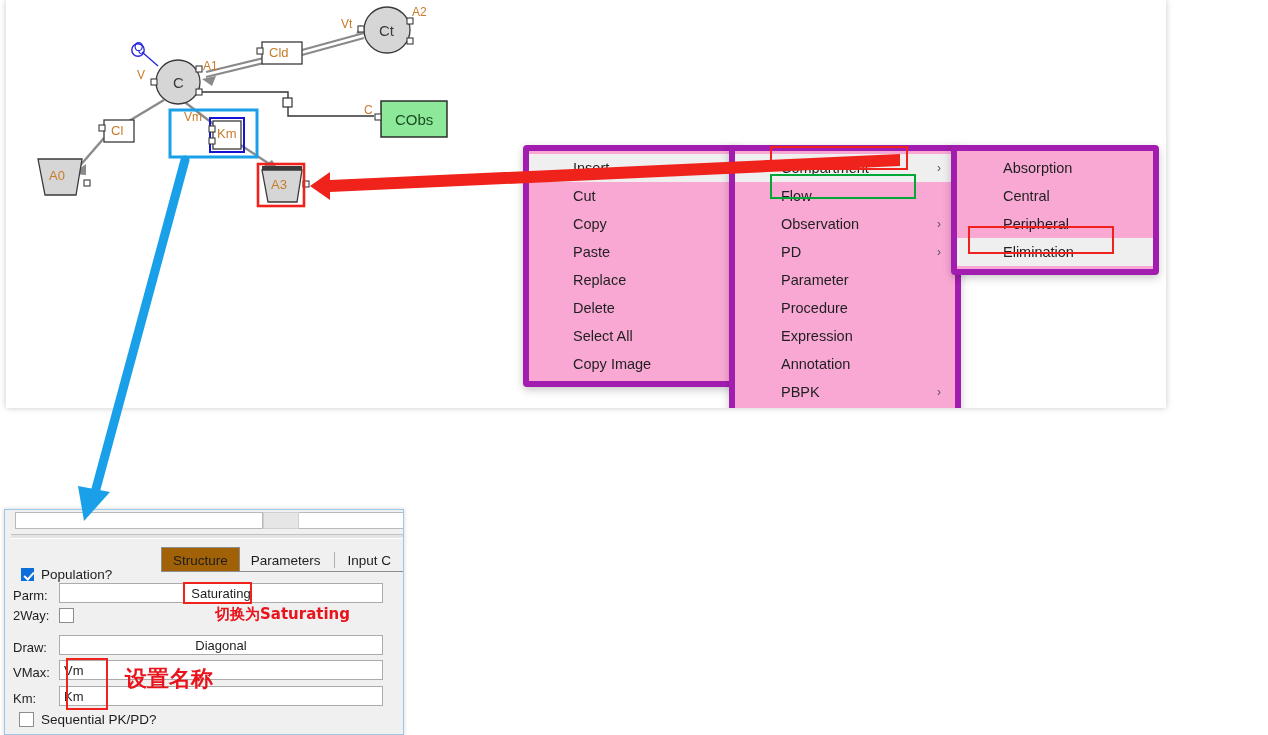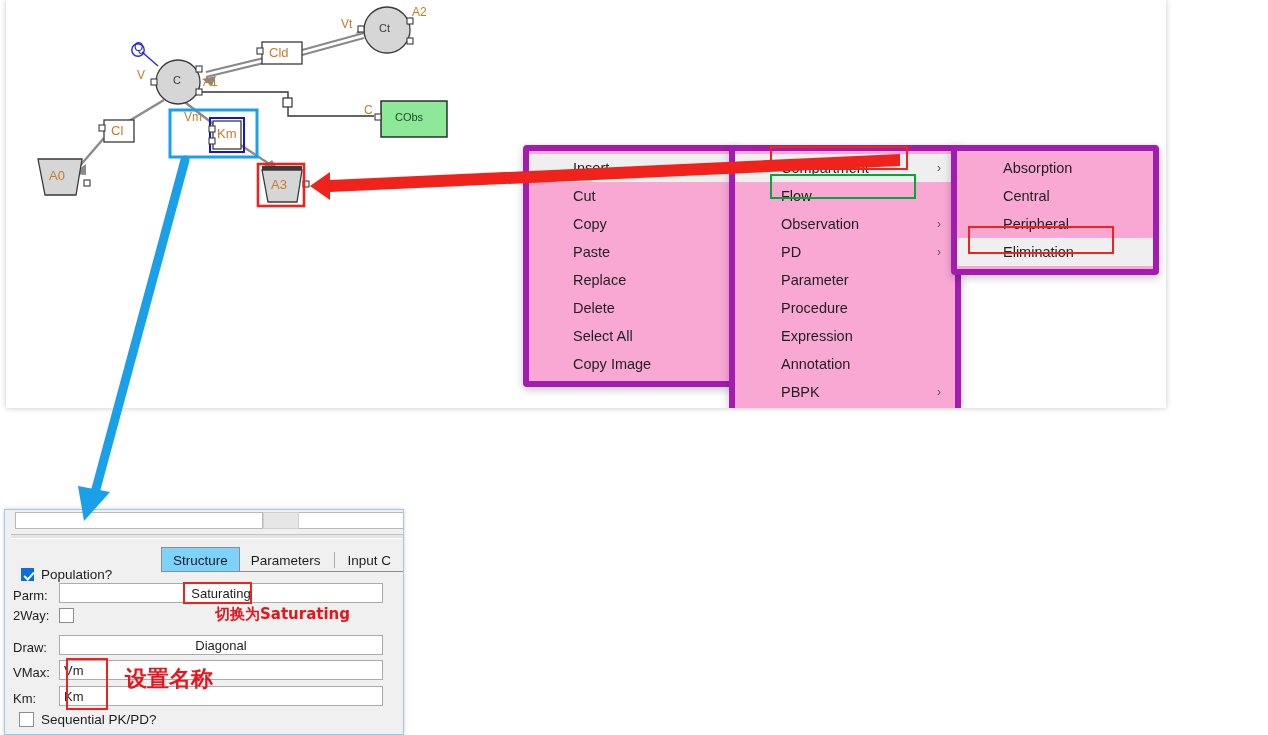--- a/index.html
+++ b/index.html
@@ -14,21 +14,21 @@
   #canvas{
     position:absolute;left:6px;top:0;width:1160px;height:408px;
     background:#fff;
     box-shadow:0 0 6px rgba(0,0,0,.22);
     overflow:hidden;
   }
   #canvas-svg{position:absolute;left:0;top:0;width:1160px;height:408px;}
 
   
   .node-label{
-    position:absolute;font-size:11px;color:#3a3a3a;
+    position:absolute;font-size:15px;color:#3a3a3a;
     font-family:"Liberation Sans","DejaVu Sans",sans-serif;
     pointer-events:none;white-space:nowrap;
   }
   .port-label{
     position:absolute;font-size:12px;color:#c87a2a;
     font-family:"Liberation Sans","DejaVu Sans",sans-serif;
     white-space:nowrap;
   }
   .box-label{
     position:absolute;font-size:13px;color:#c87a2a;white-space:nowrap;
@@ -84,21 +84,21 @@
     content:"";position:absolute;left:3.5px;top:0.5px;width:4px;height:8px;
     border:solid #fff;border-width:0 2px 2px 0;transform:rotate(42deg);
   }
 
   
   #tabs{position:absolute;left:150px;top:7px;height:25px;display:flex;align-items:flex-end;}
   .tab{
     height:23px;line-height:23px;padding:0 11px;font-size:13.5px;color:#1d1d1d;
     background:#f0f0f0;box-sizing:border-box;white-space:nowrap;
   }
-  .tab.active{background:#7dd3fc;border:1px solid #8d8d8d;border-bottom:none;height:25px;line-height:25px;}
+  .tab.active{background:#a16207;border:1px solid #8d8d8d;border-bottom:none;height:25px;line-height:25px;}
   .tab-div{width:1px;height:16px;background:#b0b0b0;align-self:center;margin:0 2px;}
   #tabline{position:absolute;left:150px;top:31px;width:250px;height:1px;background:#8d8d8d;}
 
   .frow{position:absolute;left:0;display:flex;align-items:flex-end;}
   .flabel{width:48px;font-size:13px;color:#1d1d1d;text-align:left;padding-left:2px;box-sizing:border-box;}
   .fctl{
     height:20px;line-height:19px;box-sizing:border-box;
     background:#fff;border:1px solid #ababab;font-size:13px;color:#1d1d1d;
   }
   .fctl.center{text-align:center;}
@@ -191,21 +191,21 @@
   <div class="node-label" style="left:373px;top:22px;">Ct</div>
   <div class="box-label" style="left:263px;top:45px;">Cld</div>
   <div class="box-label" style="left:105px;top:123px;">Cl</div>
   <div class="box-label" style="left:211px;top:126px;">Km</div>
   <div class="box-label" style="left:43px;top:168px;">A0</div>
   <div class="box-label" style="left:265px;top:177px;">A3</div>
   <div class="node-label" style="left:389px;top:111px;color:#1c4d22;">CObs</div>
 
   <div class="port-label" style="left:128px;top:40px;color:#2222dd;">Q</div>
   <div class="port-label" style="left:131px;top:68px;">V</div>
-  <div class="port-label" style="left:197px;top:75px;text-align:center;">A1</div>
+  <div class="port-label" style="left:197px;top:59px;text-align:center;">A1</div>
   <div class="port-label" style="left:335px;top:17px;">Vt</div>
   <div class="port-label" style="left:406px;top:5px;">A2</div>
   <div class="port-label" style="left:178px;top:110px;">Vm</div>
   <div class="port-label" style="left:358px;top:103px;">C</div>
 
   <div class="menu" id="menu-main">
     <div class="menu-item hover">
       <span>Insert</span>
       <span class="chev">›</span>
     </div>

